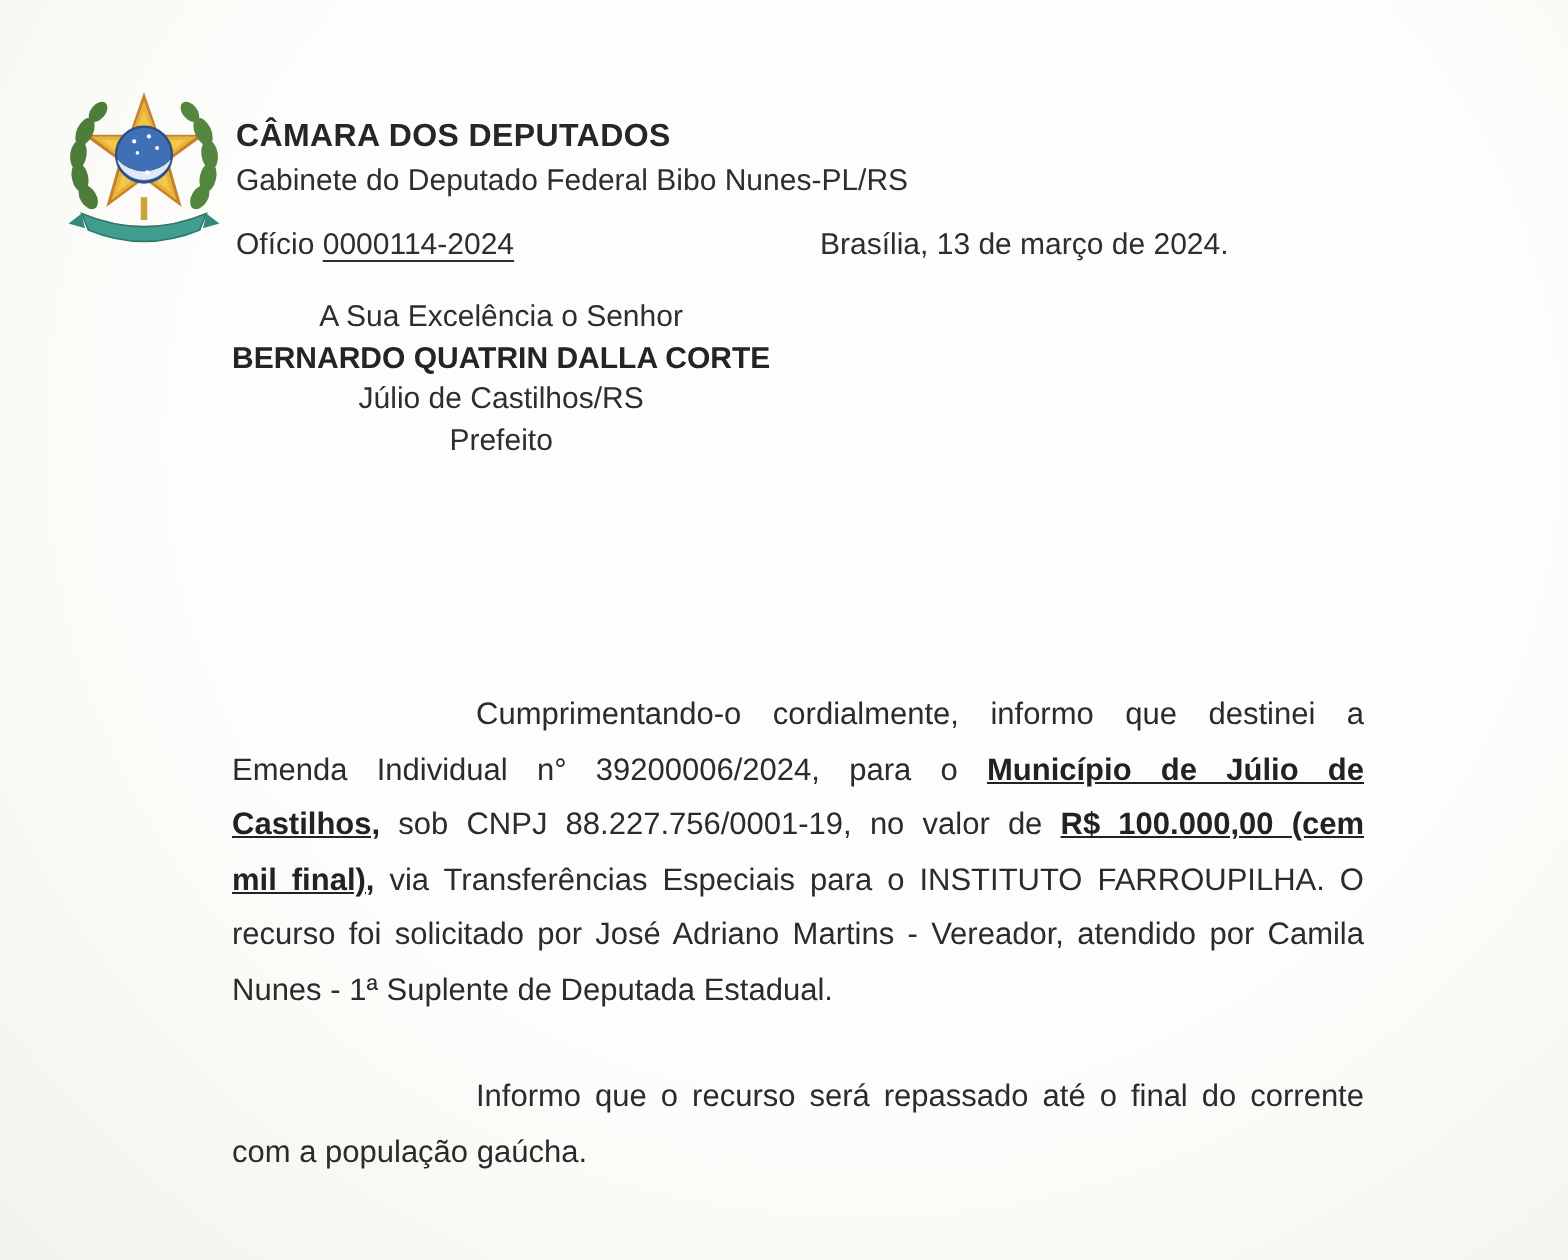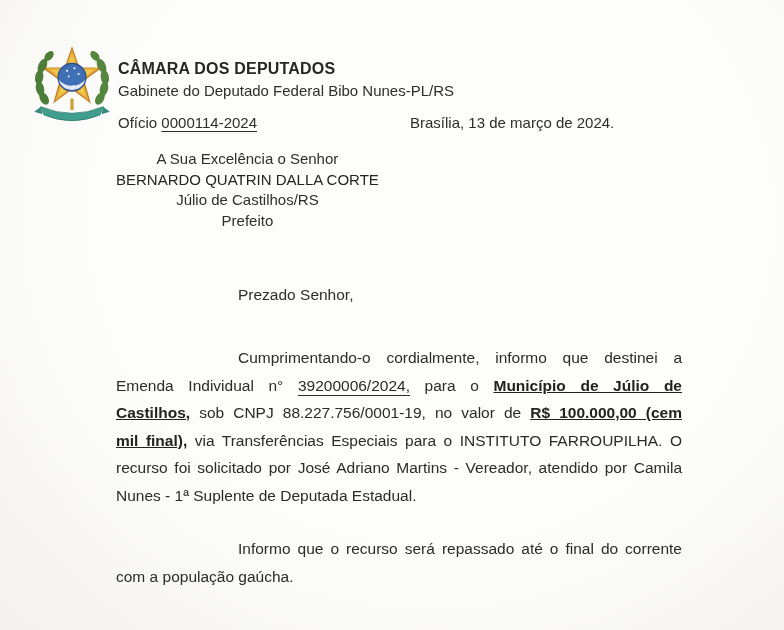--- a/index.html
+++ b/index.html
@@ -16,33 +16,33 @@
   
   .crest{position:absolute;left:31px;top:41px;width:82px;height:84px;}
   .org-block{position:absolute;left:118px;top:58px;line-height:21px;}
   .org-name{font-size:16px;font-weight:bold;letter-spacing:.2px;color:#262626;}
   .org-office{font-size:15px;margin-top:1px;}
   .oficio-row{position:absolute;left:118px;top:114px;width:560px;font-size:15px;}
   .doc-number{text-decoration:underline;text-underline-offset:3px;text-decoration-thickness:1px;text-align:center;}
   .date{position:absolute;left:292px;top:0;}
   
   .recipient{position:absolute;left:116px;top:149px;font-size:15px;line-height:20.5px;text-align:center;}
-  .recipient .name{font-weight:normal;color:#242424;}
+  .recipient .name{font-weight:bold;color:#242424;}
   
   .greeting{position:absolute;left:238px;top:286px;font-size:15.5px;}
   .letter-body{position:absolute;left:116px;top:344px;width:566px;font-size:15.5px;color:#2b2b2b;}
   .para + .para{margin-top:26px;}
   .line{
     line-height:27.5px;height:27.5px;white-space:nowrap;
     text-align:justify;text-align-last:justify;
   }
   .line.last{text-align-last:left;}
   .line.indent{padding-left:122px;}
   .line .b{font-weight:bold;color:#222;text-decoration:underline;}
-  .line .u{text-decoration:underline;text-underline-offset:3.5px;text-decoration-thickness:1px;}
+  .line .u{text-underline-offset:3.5px;text-decoration-thickness:1px;}
 </style>
 </head>
 <body>
 
 <div class="page">
 
   <div class="crest">
     <svg viewBox="0 0 100 102" width="82" height="84" xmlns="http://www.w3.org/2000/svg">
 
       <g transform="translate(50,44)">
@@ -95,21 +95,20 @@
     <span class="date">Brasília, 13 de março de 2024.</span>
   </div>
 
   <div class="recipient">
     <div>A Sua Excelência o Senhor</div>
     <div class="name">BERNARDO QUATRIN DALLA CORTE</div>
     <div>Júlio de Castilhos/RS</div>
     <div>Prefeito</div>
   </div>
 
-  <div class="greeting">Prezado Senhor,</div>
 
   <div class="letter-body">
       <div class="para">
         <div class="line indent"><span>Cumprimentando-o cordialmente, informo que destinei a</span></div>
         <div class="line"><span>Emenda Individual n° </span><span class="u">39200006/2024,</span><span> para o </span><span class="b">Município de Júlio de</span></div>
         <div class="line"><span class="b">Castilhos,</span><span> sob CNPJ 88.227.756/0001-19, no valor de </span><span class="b">R$ 100.000,00 (cem</span></div>
         <div class="line"><span class="b">mil final),</span><span> via Transferências Especiais para o INSTITUTO FARROUPILHA. O</span></div>
         <div class="line"><span>recurso foi solicitado por José Adriano Martins - Vereador, atendido por Camila</span></div>
         <div class="line last"><span>Nunes - 1ª Suplente de Deputada Estadual.</span></div>
       </div>

